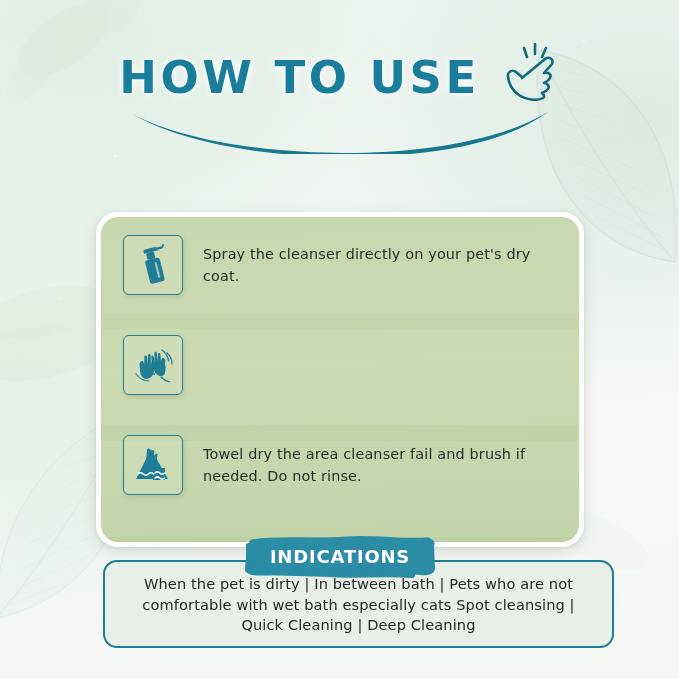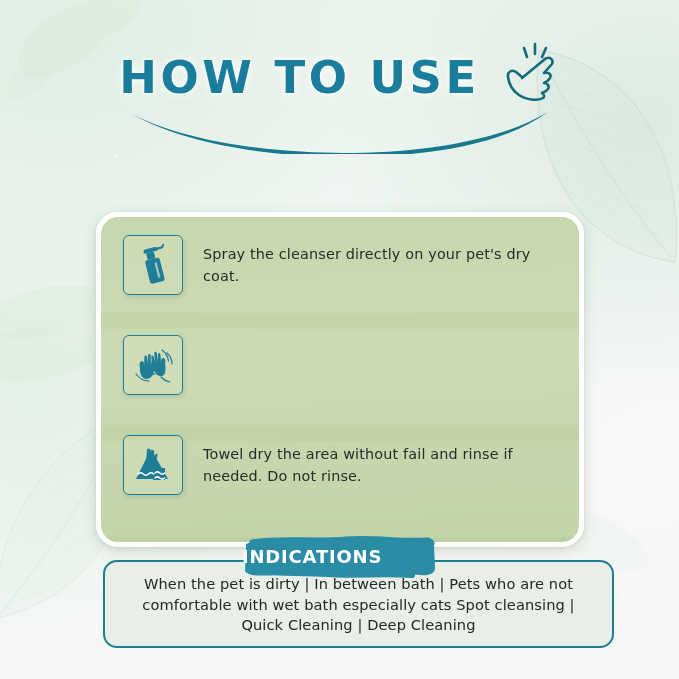--- a/index.html
+++ b/index.html
@@ -178,21 +178,21 @@
   }
   .ind-badge {
     position: absolute;
     left: 50%;
     transform: translateX(-50%);
     top: -26px;
     width: 196px;
     height: 46px;
     display: flex;
     align-items: center;
-    justify-content: flex-start;
+    justify-content: center;
   }
   .ind-badge svg {
     position: absolute;
     inset: 0;
   }
   .ind-badge-label {
     position: relative;
     font-family: "DejaVu Sans", sans-serif;
     font-weight: 700;
     font-size: 18px;
@@ -352,21 +352,21 @@
                      L24.2 10.5 C24.9 8.7 27 9.6 26.5 11.4 L24.4 19.4
                      C23.6 22.6 21 24.4 18.4 23.8 C15.8 23.2 14.6 20.6 15 17.8 Z"></path>
           </g>
           <g fill="none" stroke="#ffffff" stroke-width="1.5" stroke-linecap="round">
             <path d="M7 30 q2.6 -2.4 5.2 0 q2.6 2.4 5.2 0 q2.6 -2.4 5.2 0"></path>
             <path d="M24 29 q2.4 -2.2 4.8 0 q2.4 2.2 4.8 0"></path>
             <path d="M24 34 q2.4 -2.2 4.8 0 q2.4 2.2 4.8 0"></path>
           </g>
         </svg>
       </div>
-      <div class="step-text">Towel dry the area without fail and rinse if needed. Do not rinse.</div>
+      <div class="step-text">Towel dry the area cleanser fail and brush if needed. Do not rinse.</div>
     </div>
   </div>
 
   <div class="ind-wrap">
     <div class="ind-box">
       <div class="ind-text">When the pet is dirty | In between bath | Pets who are not comfortable with wet bath especially cats Spot cleansing | Quick Cleaning | Deep Cleaning</div>
     </div>
     <div class="ind-badge">
       <svg viewBox="0 0 196 46" preserveAspectRatio="none">
         <path d="M4 10 C16 4 34 7 52 5 C74 2.6 96 6 118 4 C140 2 162 6 180 4

